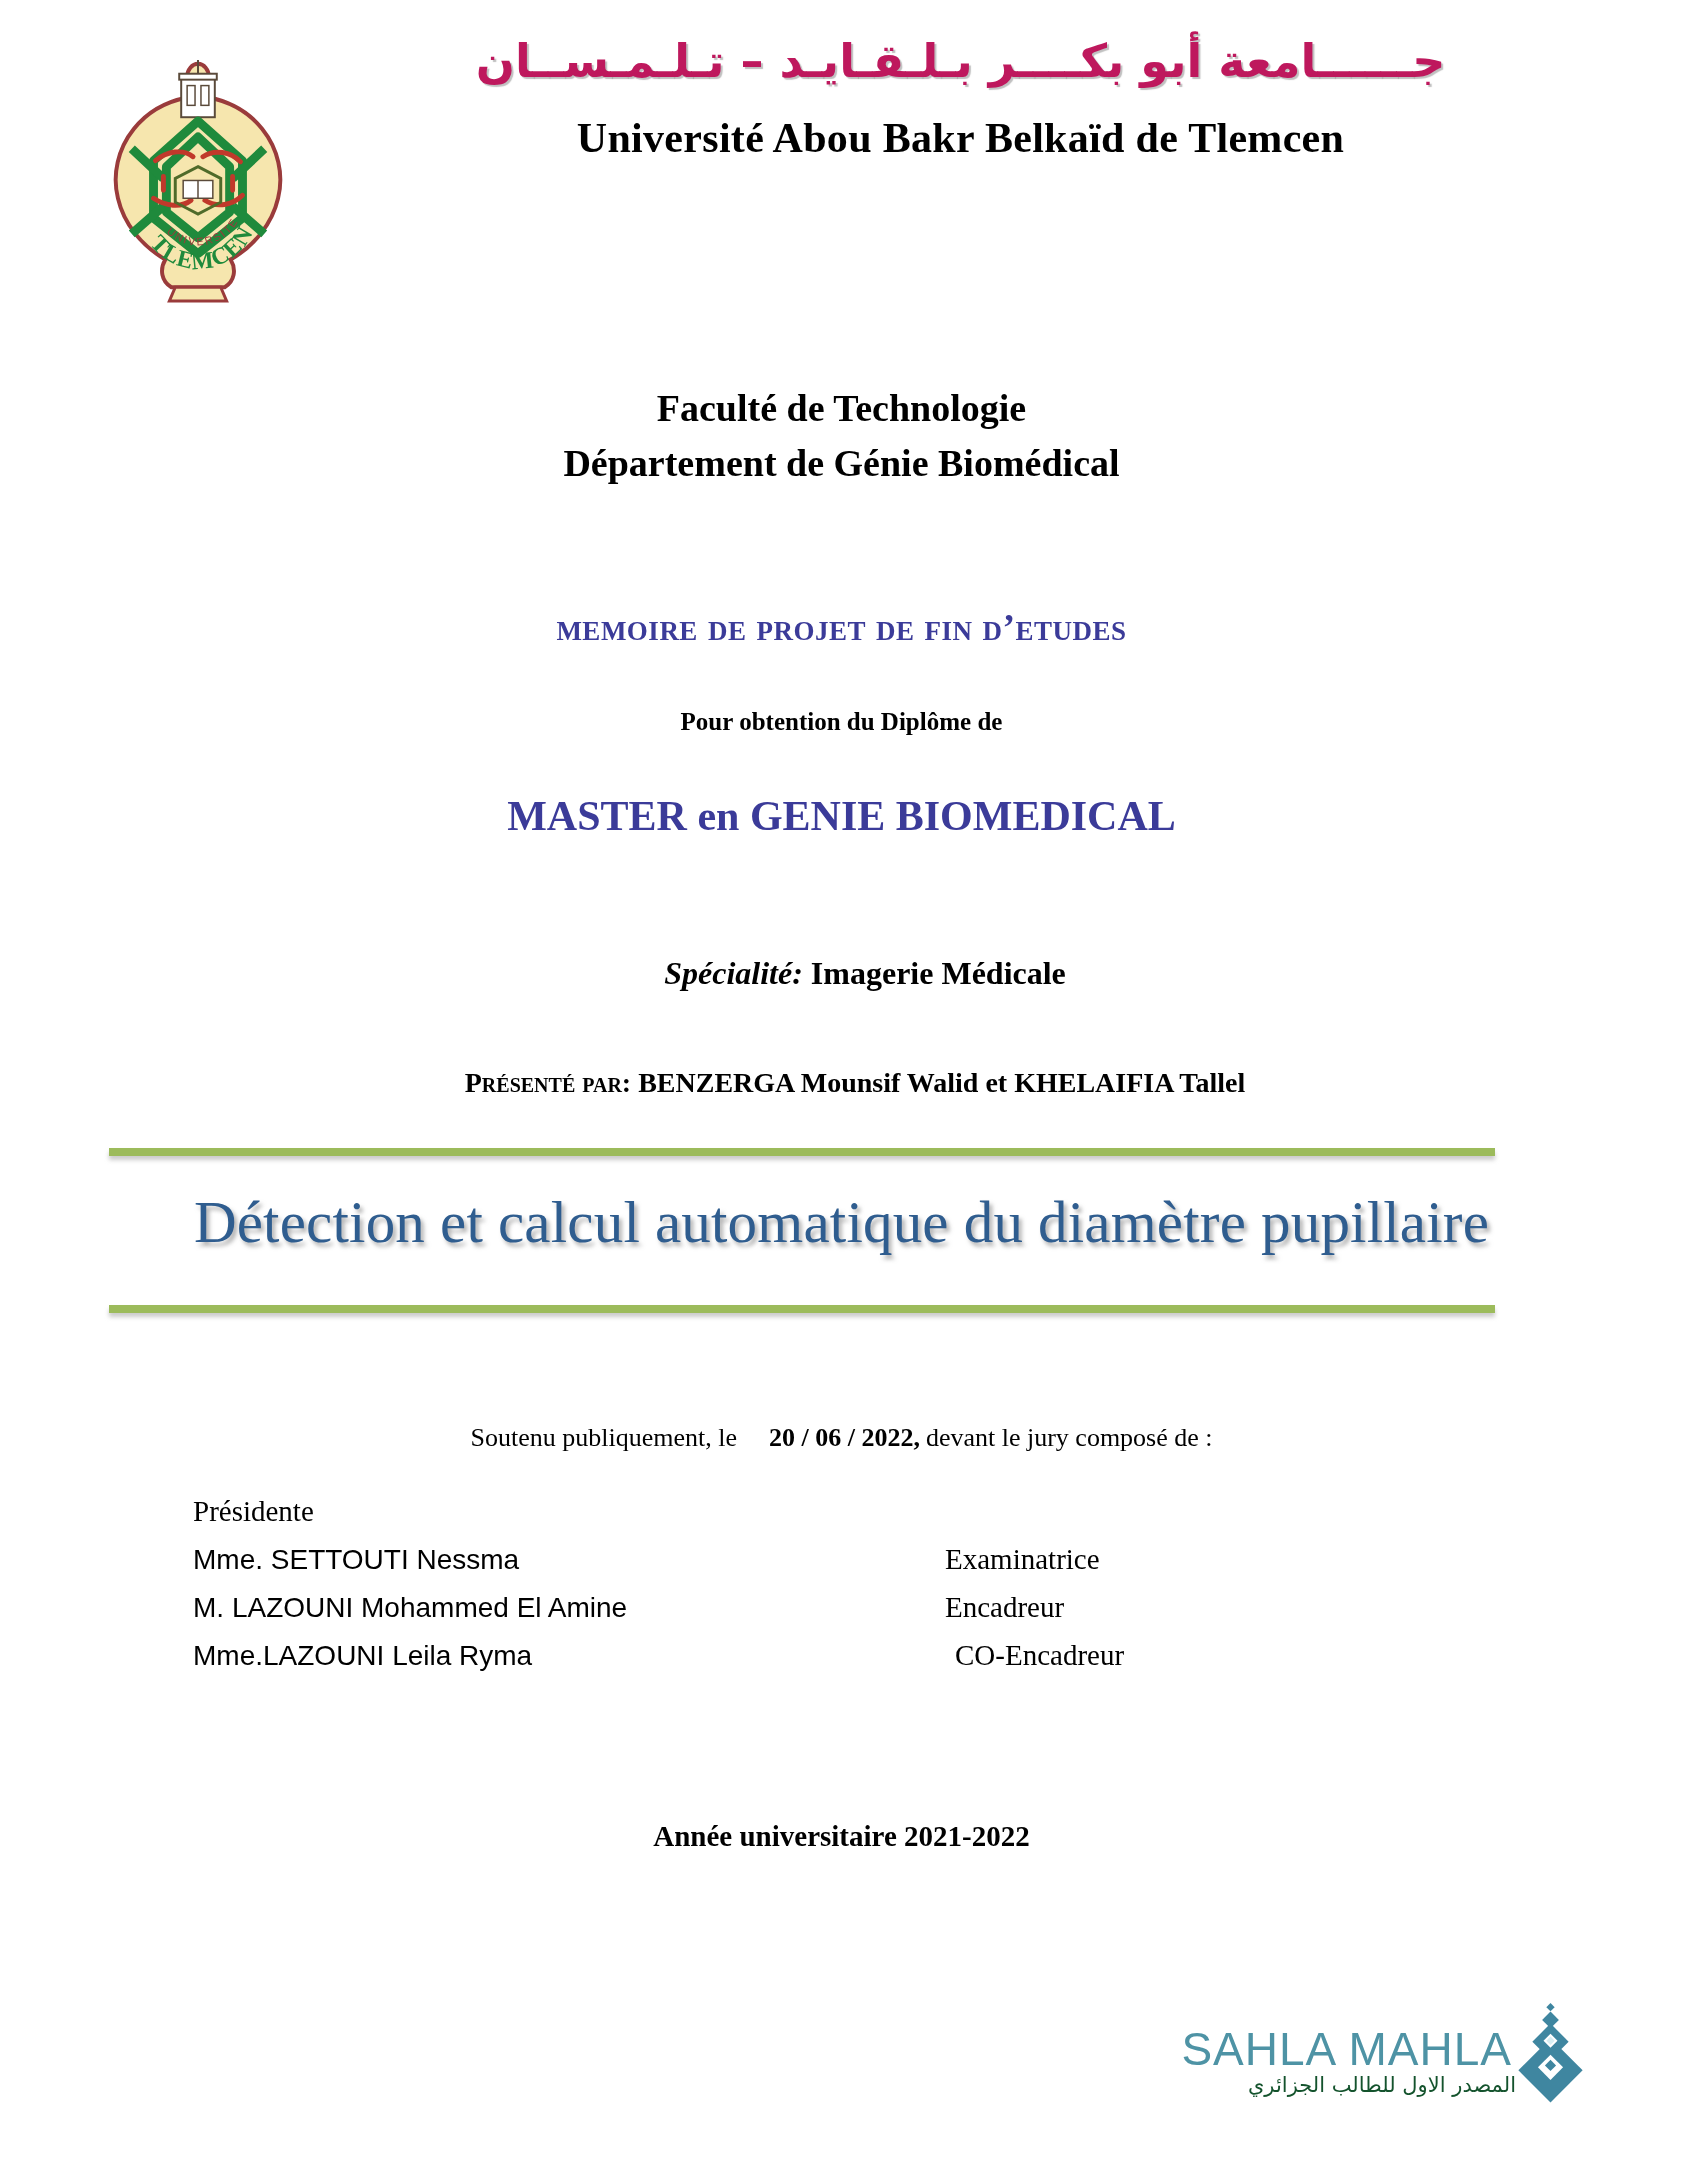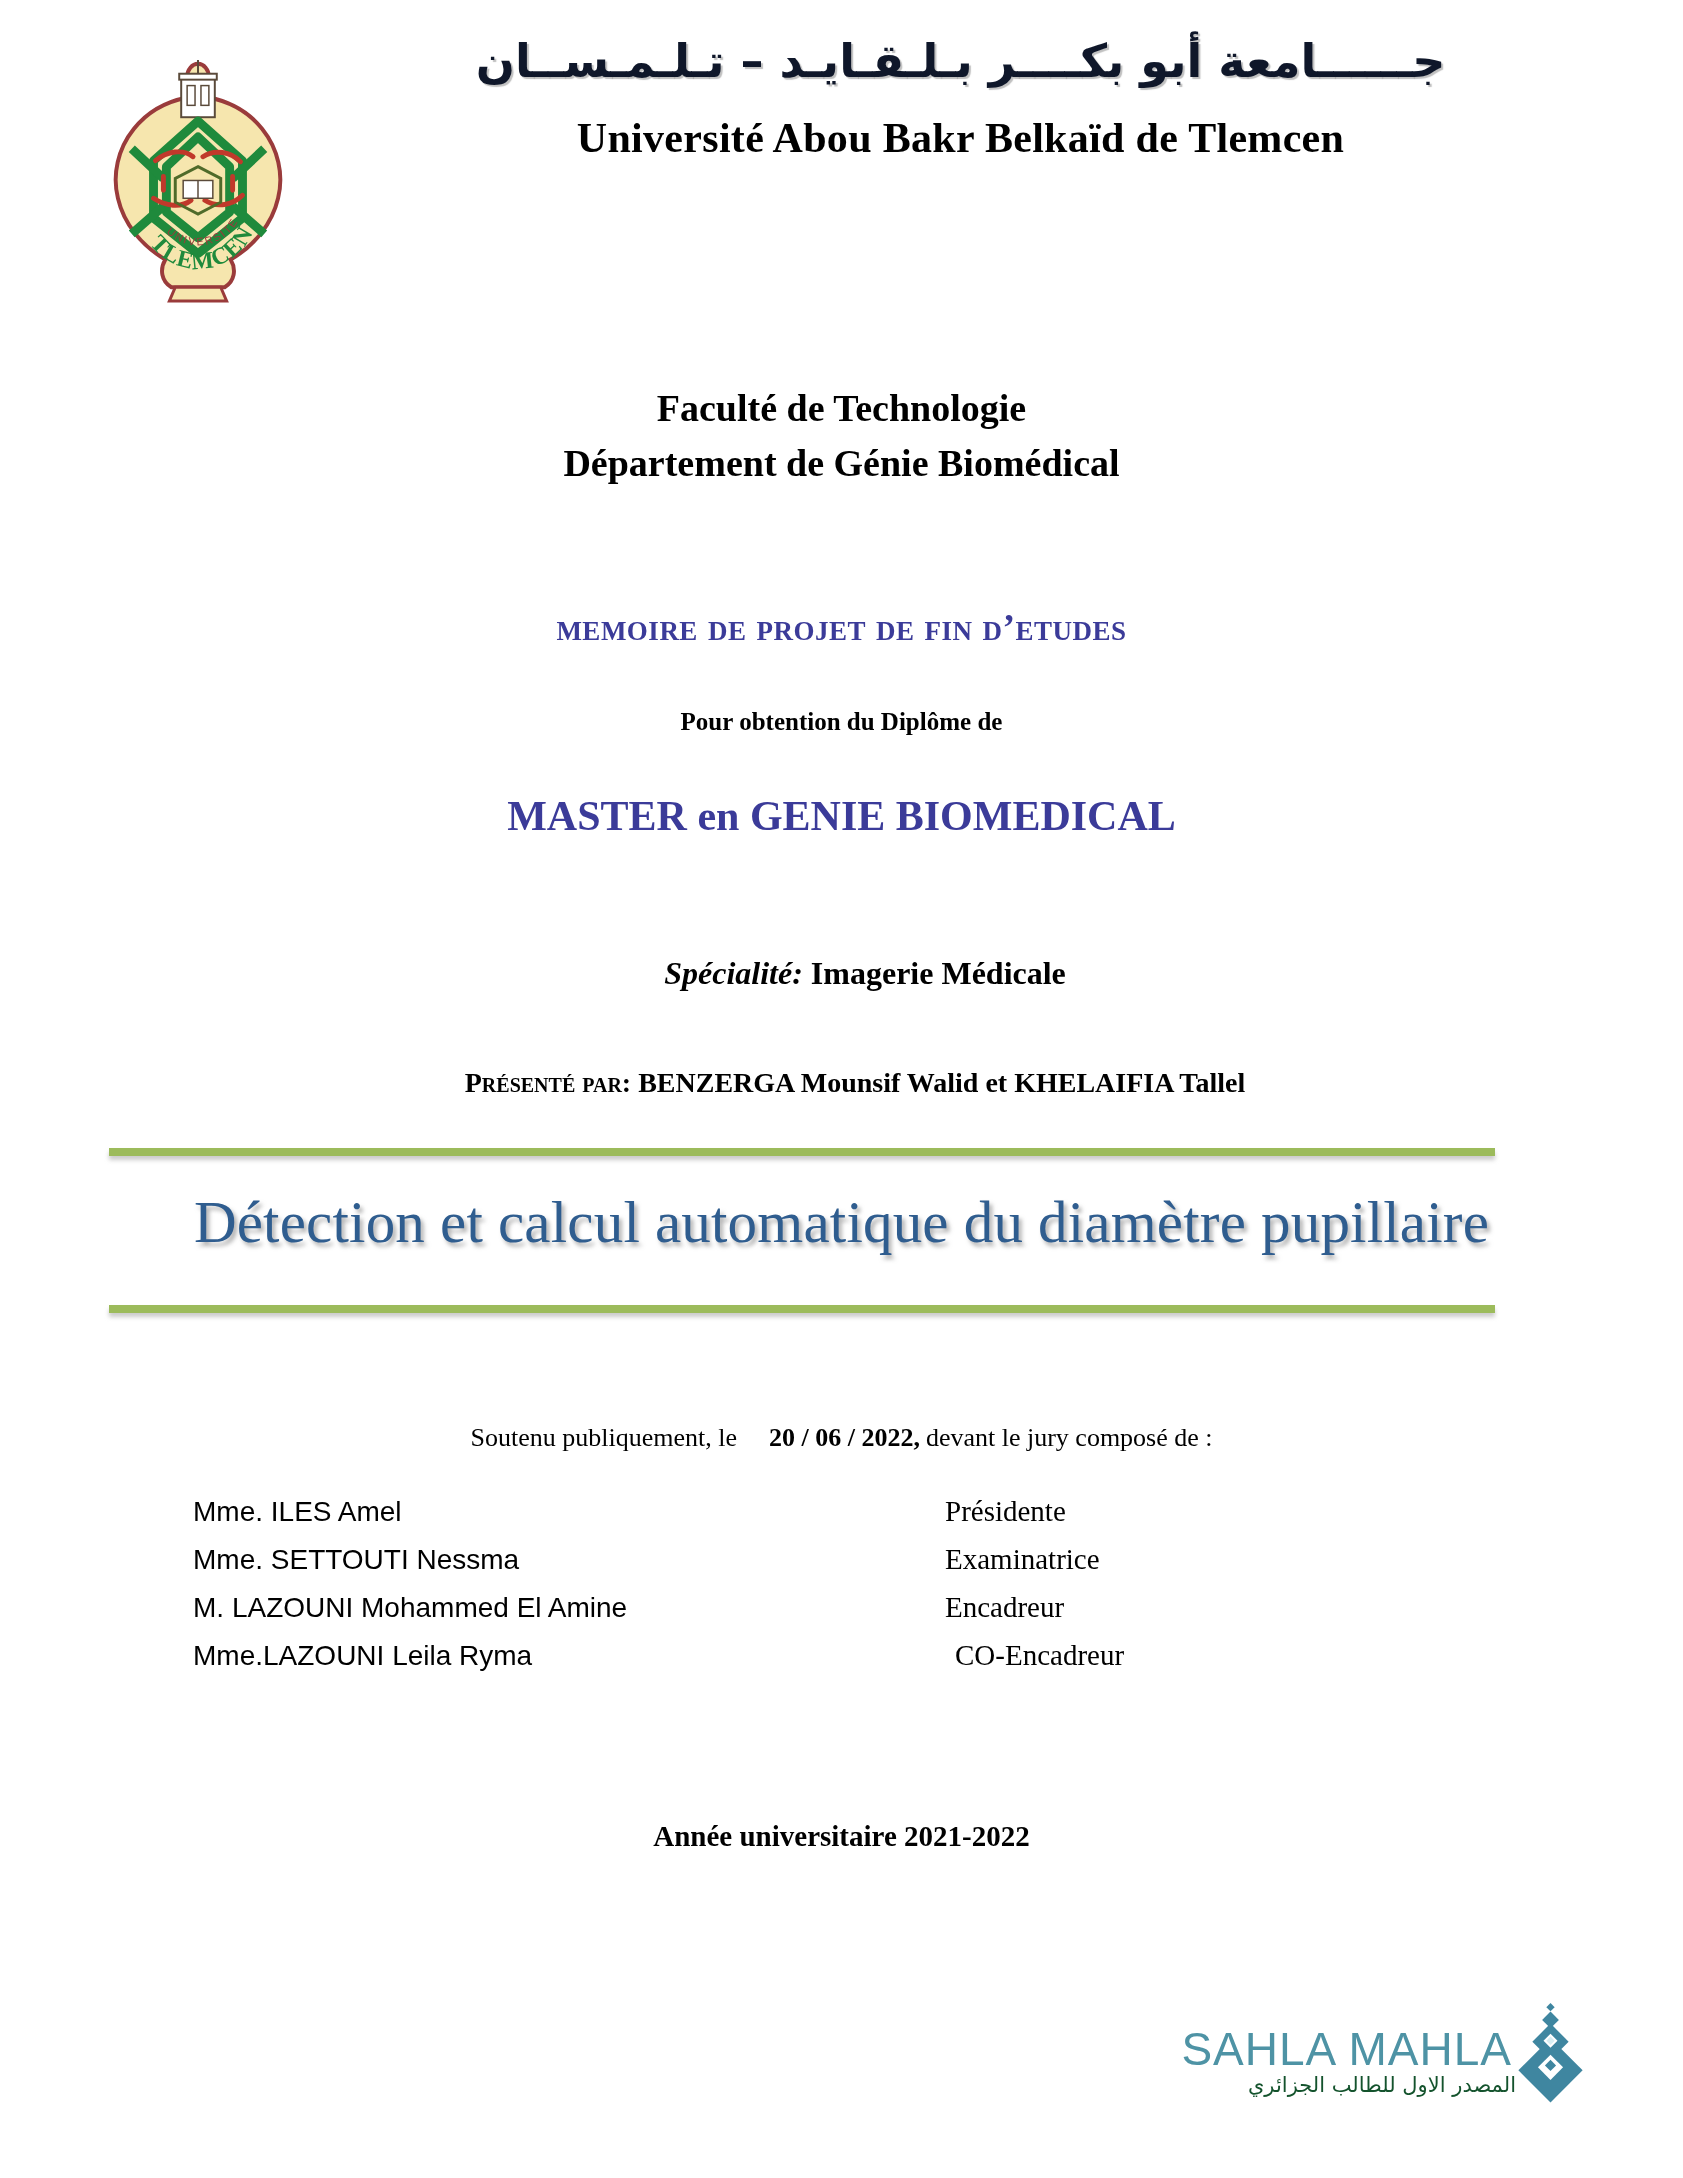--- a/index.html
+++ b/index.html
@@ -43,21 +43,21 @@
     right: 79px;
     top: 0;
     text-align: center;
   }
   .arabic-line {
     font-family: "DejaVu Sans", sans-serif;
     direction: rtl;
     unicode-bidi: bidi-override;
     font-size: 46px;
     font-weight: 700;
-    color: #0f172a;
+    color: #be185d;
     letter-spacing: 2px;
     line-height: 1.35;
     text-shadow: 2px 2px 1px rgba(140,140,140,.55);
     white-space: nowrap;
   }
   .univ-line {
     margin-top: 22px;
     font-family: "Liberation Serif", serif;
     font-weight: bold;
     font-size: 42px;
@@ -343,21 +343,20 @@
   <div class="rule rule-top"></div>
   <div class="main-title">Détection et calcul automatique du diamètre pupillaire</div>
   <div class="rule rule-bottom"></div>
 
   <div class="soutenu">
     <span>Soutenu publiquement, le</span><span class="gap"></span><span class="date">20 / 06 / 2022,</span><span>devant le jury composé de :</span>
   </div>
 
   <div class="jury">
     <div class="jury-row">
-      <span class="jury-name">Mme. ILES Amel</span>
       <span class="jury-role">Présidente</span>
     </div>
     <div class="jury-row">
       <span class="jury-name">Mme. SETTOUTI Nessma</span>
       <span class="jury-role">Examinatrice</span>
     </div>
     <div class="jury-row">
       <span class="jury-name">M. LAZOUNI Mohammed El Amine</span>
       <span class="jury-role">Encadreur</span>
     </div>

